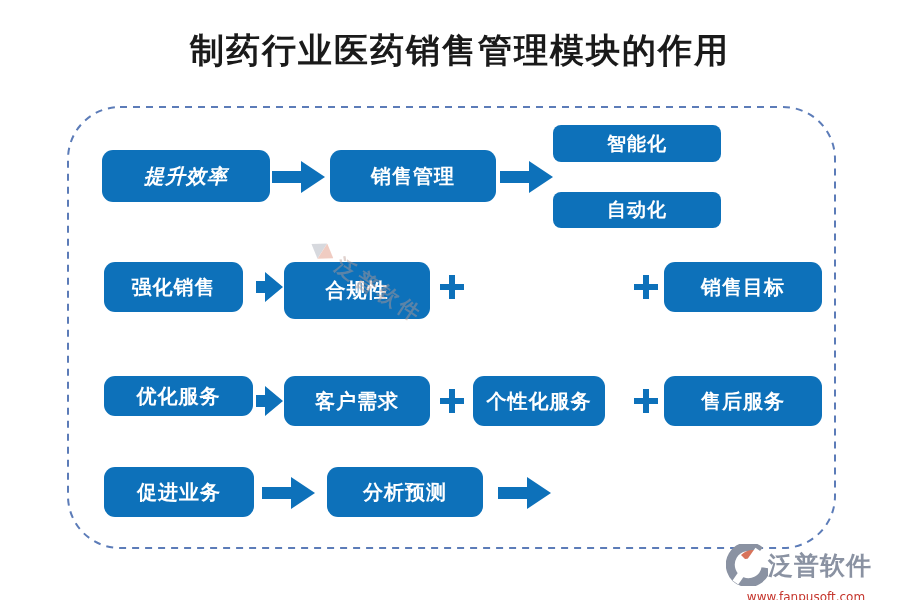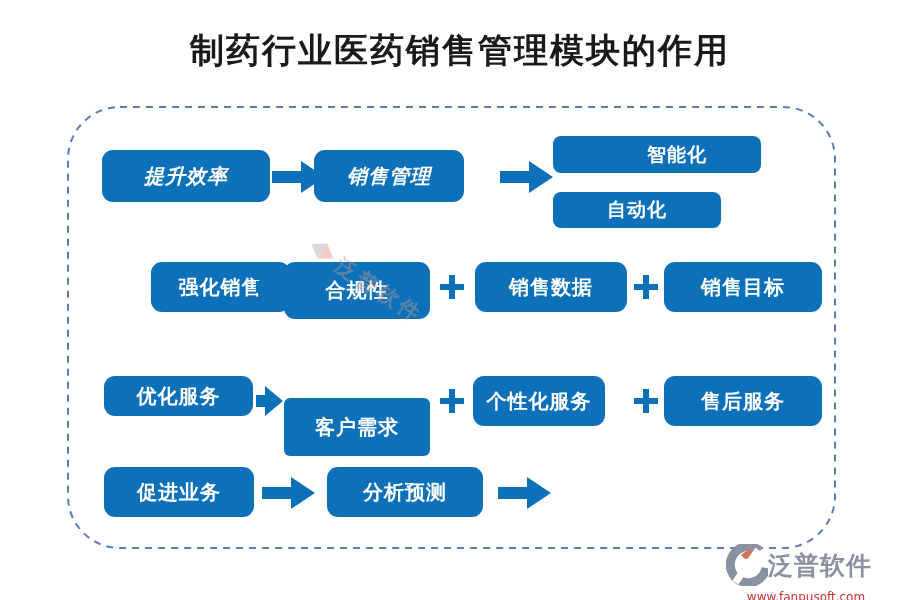--- a/index.html
+++ b/index.html
@@ -71,59 +71,58 @@
   </div>
 
   <div class="node" style="left:102px;top:150px;width:168px;height:52px;font-style:italic;">提升效率</div>
 
   <div class="arrow" style="left:272px;top:161px;">
     <svg width="53" height="32" viewBox="0 0 53 32">
         <path d="M0 10 H29 V0 L53 16 L29 32 V22 H0 Z" fill="#0d71ba"></path>
       </svg>
   </div>
 
-  <div class="node" style="left:314px;top:150px;width:150px;height:52px;font-style:italic;">销售管理</div>
+  <div class="node" style="left:330px;top:150px;width:166px;height:52px;">销售管理</div>
 
   <div class="arrow" style="left:500px;top:161px;">
     <svg width="53" height="32" viewBox="0 0 53 32">
         <path d="M0 10 H29 V0 L53 16 L29 32 V22 H0 Z" fill="#0d71ba"></path>
       </svg>
   </div>
 
-  <div class="node small" style="left:553px;top:136px;width:168px;height:37px;padding-left:40px;">智能化</div>
+  <div class="node small" style="left:553px;top:125px;width:168px;height:37px;">智能化</div>
 
   <div class="node small" style="left:553px;top:192px;width:168px;height:36px;">自动化</div>
 
-  <div class="node" style="left:104px;top:262px;width:139px;height:50px;margin-left:47px;">强化销售</div>
+  <div class="node" style="left:104px;top:262px;width:139px;height:50px;">强化销售</div>
 
   <div class="arrow" style="left:256px;top:272px;">
     <svg width="27" height="30" viewBox="0 0 27 30">
         <path d="M0 9 H9 V0 L27 15 L9 30 V21 H0 Z" fill="#0d71ba"></path>
       </svg>
   </div>
 
   <div class="node" style="left:284px;top:262px;width:146px;height:57px;">合规性</div>
 
   <div class="plus" style="left:440px;top:275px;"></div>
 
-  <div class="node" style="left:475px;top:262px;width:152px;height:50px;">销售数据</div>
 
   <div class="plus" style="left:634px;top:275px;"></div>
 
   <div class="node" style="left:664px;top:262px;width:158px;height:50px;">销售目标</div>
 
   <div class="node" style="left:104px;top:376px;width:149px;height:40px;">优化服务</div>
 
   <div class="arrow" style="left:256px;top:386px;">
     <svg width="27" height="30" viewBox="0 0 27 30">
         <path d="M0 9 H9 V0 L27 15 L9 30 V21 H0 Z" fill="#0d71ba"></path>
       </svg>
   </div>
 
-  <div class="node" style="left:284px;top:398px;width:146px;height:58px;border-radius:6px;">客户需求</div>
+  <div class="node" style="left:284px;top:376px;width:146px;height:50px;">客户需求</div>
 
   <div class="plus" style="left:440px;top:389px;"></div>
 
   <div class="node" style="left:473px;top:376px;width:132px;height:50px;">个性化服务</div>
 
   <div class="plus" style="left:634px;top:389px;"></div>
 
   <div class="node" style="left:104px;top:467px;width:150px;height:50px;">促进业务</div>
 
   <div class="node" style="left:664px;top:376px;width:158px;height:50px;">售后服务</div>

